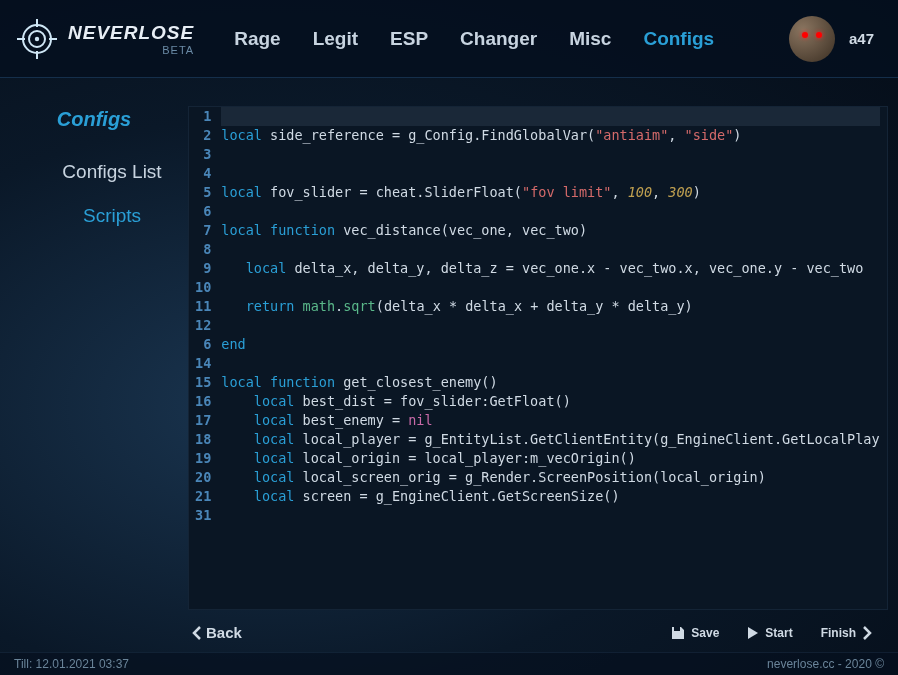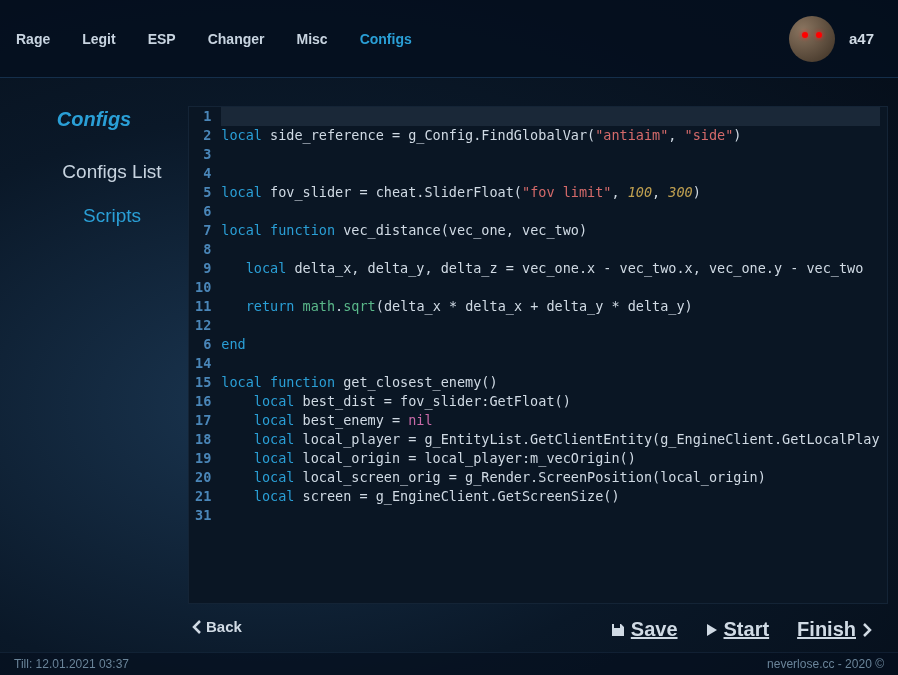--- a/index.html
+++ b/index.html
@@ -41,21 +41,21 @@
     font-size: 11px;
     color: #6a8aa5;
     letter-spacing: 1px;
   }
   .nav {
     display: flex;
     gap: 32px;
     flex: 1;
   }
   .nav-item {
-    font-size: 14px;
+    font-size: 19px;
     font-weight: 600;
     color: #c8d4e0;
     cursor: pointer;
   }
   .nav-item.active { color: #2a9fd6; }
   .user {
     display: flex;
     align-items: center;
     gap: 14px;
   }
@@ -134,42 +134,59 @@
   }
   .code .kw   { color: #2a9fd6; }
   .code .str  { color: #d46a6a; }
   .code .num  { color: #c0a050; font-style: italic; }
   .code .fn   { color: #5ab88a; }
   .code .nilv { color: #c86aa8; }
   .line1 { background: #1a2838; display:block; margin-left:-400px; padding-left:400px; }
 
   .toolbar {
     display:flex;
-    align-items:flex-start;
+    align-items:center;
     padding: 14px 16px 10px 4px;
     gap: 28px;
   }
   .toolbar .back { font-weight:700; font-size:15px; display:flex; align-items:center; gap:4px; cursor:pointer; }
   .toolbar .spacer { flex:1; }
-  .toolbar .btn { font-weight:700; font-size:20px; display:flex; align-items:center; gap:6px; cursor:pointer;text-decoration:underline; }
+  .toolbar .btn { font-weight:700; font-size:12px; display:flex; align-items:center; gap:6px; cursor:pointer; }
   .toolbar svg { display:block; }
 
   .footer {
     position:absolute; bottom:0; left:0; right:0;
     display:flex; justify-content:space-between;
     padding: 4px 14px;
     font-size: 12px; color:#6a8499;
     border-top: 1px solid rgba(80,120,160,0.15);
     background: rgba(5, 15, 30, 0.6);
   }
 </style>
 </head>
 <body>
 
 <div class="header">
+  <div class="logo-wrap">
+    <span class="logo-icon">
+      <svg width="42" height="42" viewBox="0 0 42 42">
+        <circle cx="21" cy="21" r="14" fill="none" stroke="#cfe6f5" stroke-width="2"></circle>
+        <circle cx="21" cy="21" r="8" fill="none" stroke="#cfe6f5" stroke-width="2"></circle>
+        <circle cx="21" cy="21" r="2.2" fill="#cfe6f5"></circle>
+        <line x1="21" y1="1" x2="21" y2="9" stroke="#cfe6f5" stroke-width="2"></line>
+        <line x1="21" y1="33" x2="21" y2="41" stroke="#cfe6f5" stroke-width="2"></line>
+        <line x1="1" y1="21" x2="9" y2="21" stroke="#cfe6f5" stroke-width="2"></line>
+        <line x1="33" y1="21" x2="41" y2="21" stroke="#cfe6f5" stroke-width="2"></line>
+      </svg>
+    </span>
+    <span class="logo-text">
+      <span class="logo-name">NEVERLOSE</span>
+      <span class="logo-beta">BETA</span>
+    </span>
+  </div>
   <div class="nav" id="nav">
       <div class="nav-item">Rage</div>
       <div class="nav-item">Legit</div>
       <div class="nav-item">ESP</div>
       <div class="nav-item">Changer</div>
       <div class="nav-item">Misc</div>
       <div class="nav-item active">Configs</div>
     </div>
   <div class="user">
     <span class="avatar"></span>

